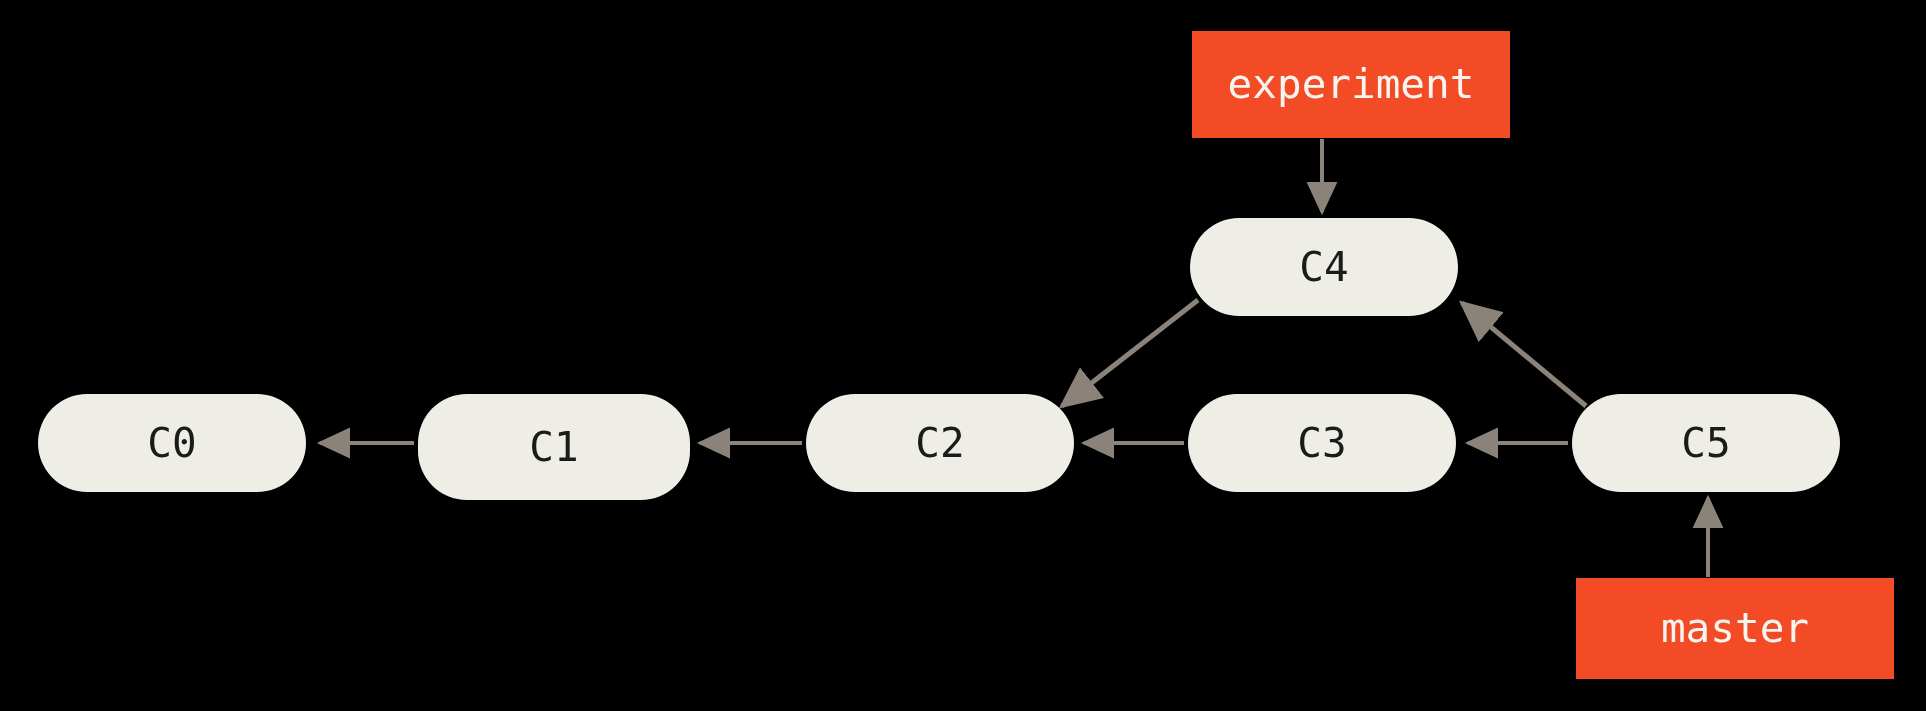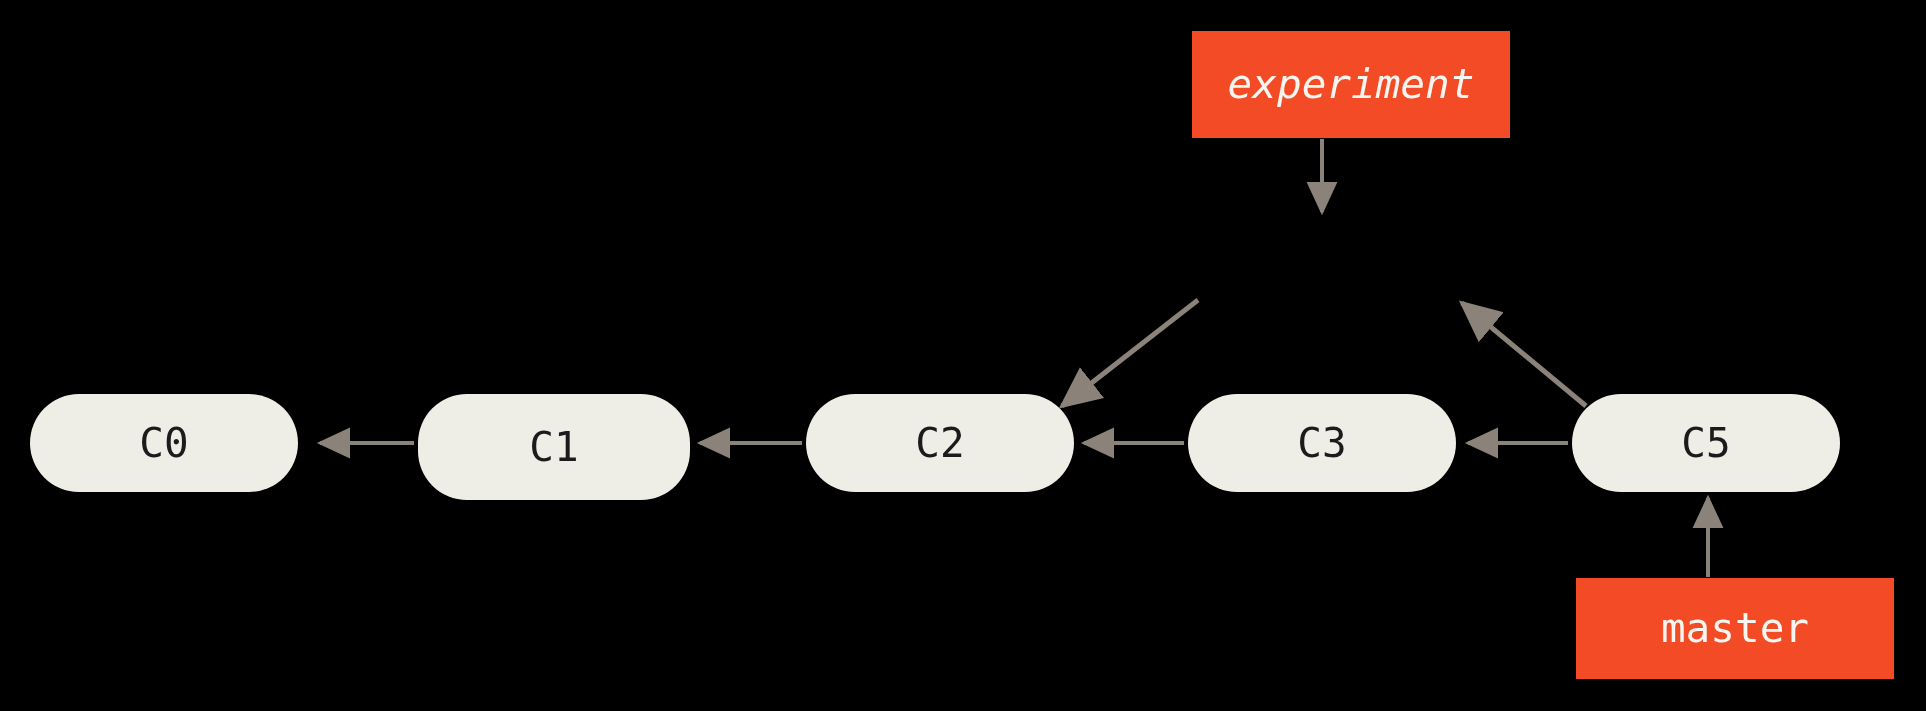--- a/index.html
+++ b/index.html
@@ -80,42 +80,45 @@
 
     <line x1="1568" y1="443" x2="1468" y2="443" stroke="#8b8379" stroke-width="4" marker-end="url(#arrowhead)"></line>
 
     <line x1="1586" y1="406" x2="1462" y2="303" stroke="#8b8379" stroke-width="5" marker-end="url(#arrowhead)"></line>
 
     <line x1="1322" y1="139" x2="1322" y2="212" stroke="#8b8379" stroke-width="4" marker-end="url(#arrowhead)"></line>
 
     <line x1="1708" y1="577" x2="1708" y2="498" stroke="#8b8379" stroke-width="4" marker-end="url(#arrowhead)"></line>
   </svg>
 
-  <div class="commit-node" style="left:30px; top:394px; width:268px; height:98px;">
+  <div class="commit-node" style="left:38px; top:394px; width:268px; height:98px;">
     <span class="commit-label">C0</span>
   </div>
 
   <div class="commit-node" style="left:418px; top:394px; width:272px; height:106px;">
     <span class="commit-label">C1</span>
   </div>
 
   <div class="commit-node" style="left:806px; top:394px; width:268px; height:98px;">
     <span class="commit-label">C2</span>
   </div>
 
   <div class="commit-node" style="left:1188px; top:394px; width:268px; height:98px;">
     <span class="commit-label">C3</span>
   </div>
 
+  <div class="commit-node" style="left:1190px; top:218px; width:268px; height:98px;">
+    <span class="commit-label">C4</span>
+  </div>
 
   <div class="commit-node" style="left:1572px; top:394px; width:268px; height:98px;text-align:center;">
     <span class="commit-label">C5</span>
   </div>
 
-  <div class="branch-node" style="left:1192px; top:31px; width:318px; height:107px; background:#f24b25;font-style:italic;">
+  <div class="branch-node" style="left:1192px; top:31px; width:318px; height:107px; background:#f24b25;">
     <span class="branch-label">experiment</span>
   </div>
 
   <div class="branch-node" style="left:1576px; top:578px; width:318px; height:101px; background:#f24b25;">
     <span class="branch-label">master</span>
   </div>
 
 </div>
 
 </body></html>

